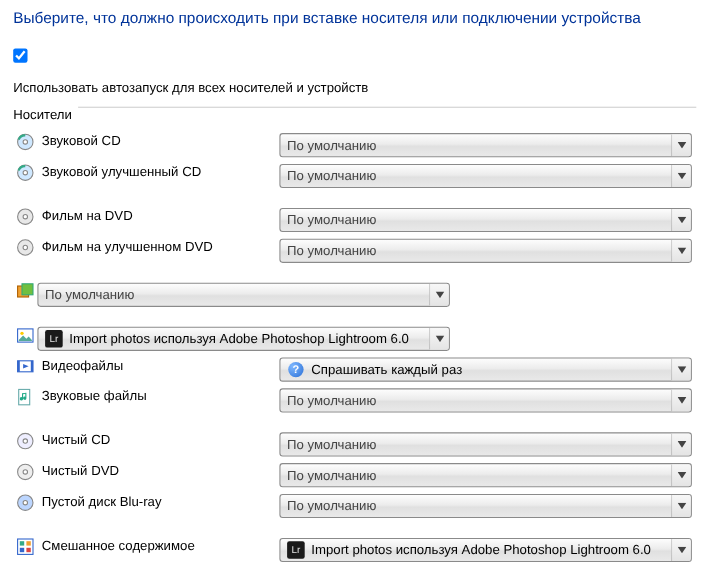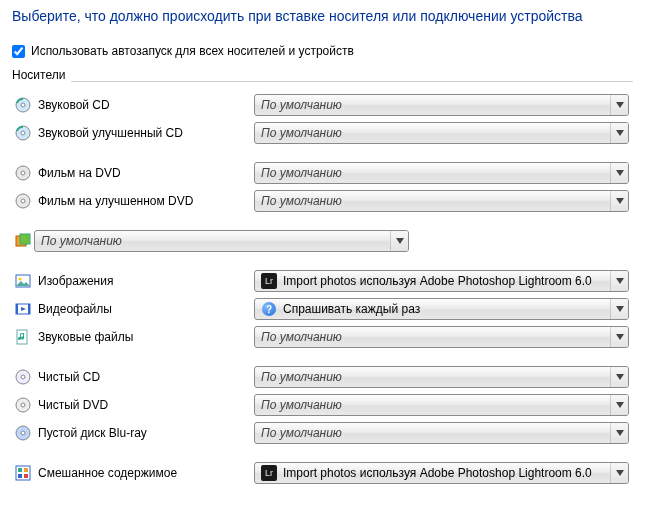--- a/index.html
+++ b/index.html
@@ -12,41 +12,42 @@
     color: #000;
     width: 645px;
   }
   .heading {
     color: #003399;
     font-size: 14px;
     margin: 0 0 20px 0;
   }
   .cb-row {
     display: flex;
-    align-items: flex-end;
-    gap: 6px;
+    align-items: flex-start;
+    gap: 16px;
     margin-bottom: 10px;
+    flex-direction: column;
   }
   .cb-row input[type="checkbox"] { margin: 0; }
   .group-title {
     display: flex;
-    align-items: flex-end;
+    align-items: flex-start;
     gap: 6px;
     margin: 4px 0 10px 0;
     color: #000;
   }
   .group-title .line {
     flex: 1;
     height: 1px;
     background: #d0d0d0;
   }
   .rows { display: flex; flex-direction: column; }
   .row {
     display: flex;
-    align-items: center;
+    align-items: flex-start;
     min-height: 26px;
     margin-bottom: 2px;
   }
   .row.gap-after { margin-bottom: 14px; }
   .icon-cell {
     width: 22px;
     display: flex;
     align-items: center;
     justify-content: center;
   }
@@ -76,21 +77,21 @@
     align-items: center;
     justify-content: center;
   }
   .combo .combo-text {
     flex: 1;
     white-space: nowrap;
     overflow: hidden;
     text-overflow: clip;
     font-size: 12px;
   }
-  .combo .combo-text.italic { font-style: italic; color: #444; }
+  .combo .combo-text.italic { color: #444; }
   .combo .arrow {
     width: 18px;
     height: 100%;
     border-left: 1px solid rgba(0,0,0,0.15);
     display: flex;
     align-items: center;
     justify-content: center;
     background: linear-gradient(#f7f7f7, #e4e4e4);
   }
   .combo .arrow svg { width: 8px; height: 6px; }
@@ -220,21 +221,20 @@
     <div class="row">
     <div class="icon-cell">
       <div class="ico-box">
           <svg viewBox="0 0 16 16">
             <rect x="1" y="2" width="14" height="12" fill="#fff" stroke="#36c"></rect>
             <circle cx="5" cy="6" r="1.5" fill="#fc0"></circle>
             <path d="M2 12l4-4 3 3 2-2 3 3v1H2z" fill="#5a9"></path>
           </svg>
         </div>
     </div>
-    <div class="label-cell">Изображения</div>
     <div class="combo">
       <div class="combo-icon">
           <div class="lr-badge">Lr</div>
         </div>
       <div class="combo-text ">Import photos используя Adobe Photoshop Lightroom 6.0</div>
       <div class="arrow">
         <svg viewBox="0 0 8 6">
             <path d="M0 0h8L4 6z" fill="#444"></path>
           </svg>
       </div>

